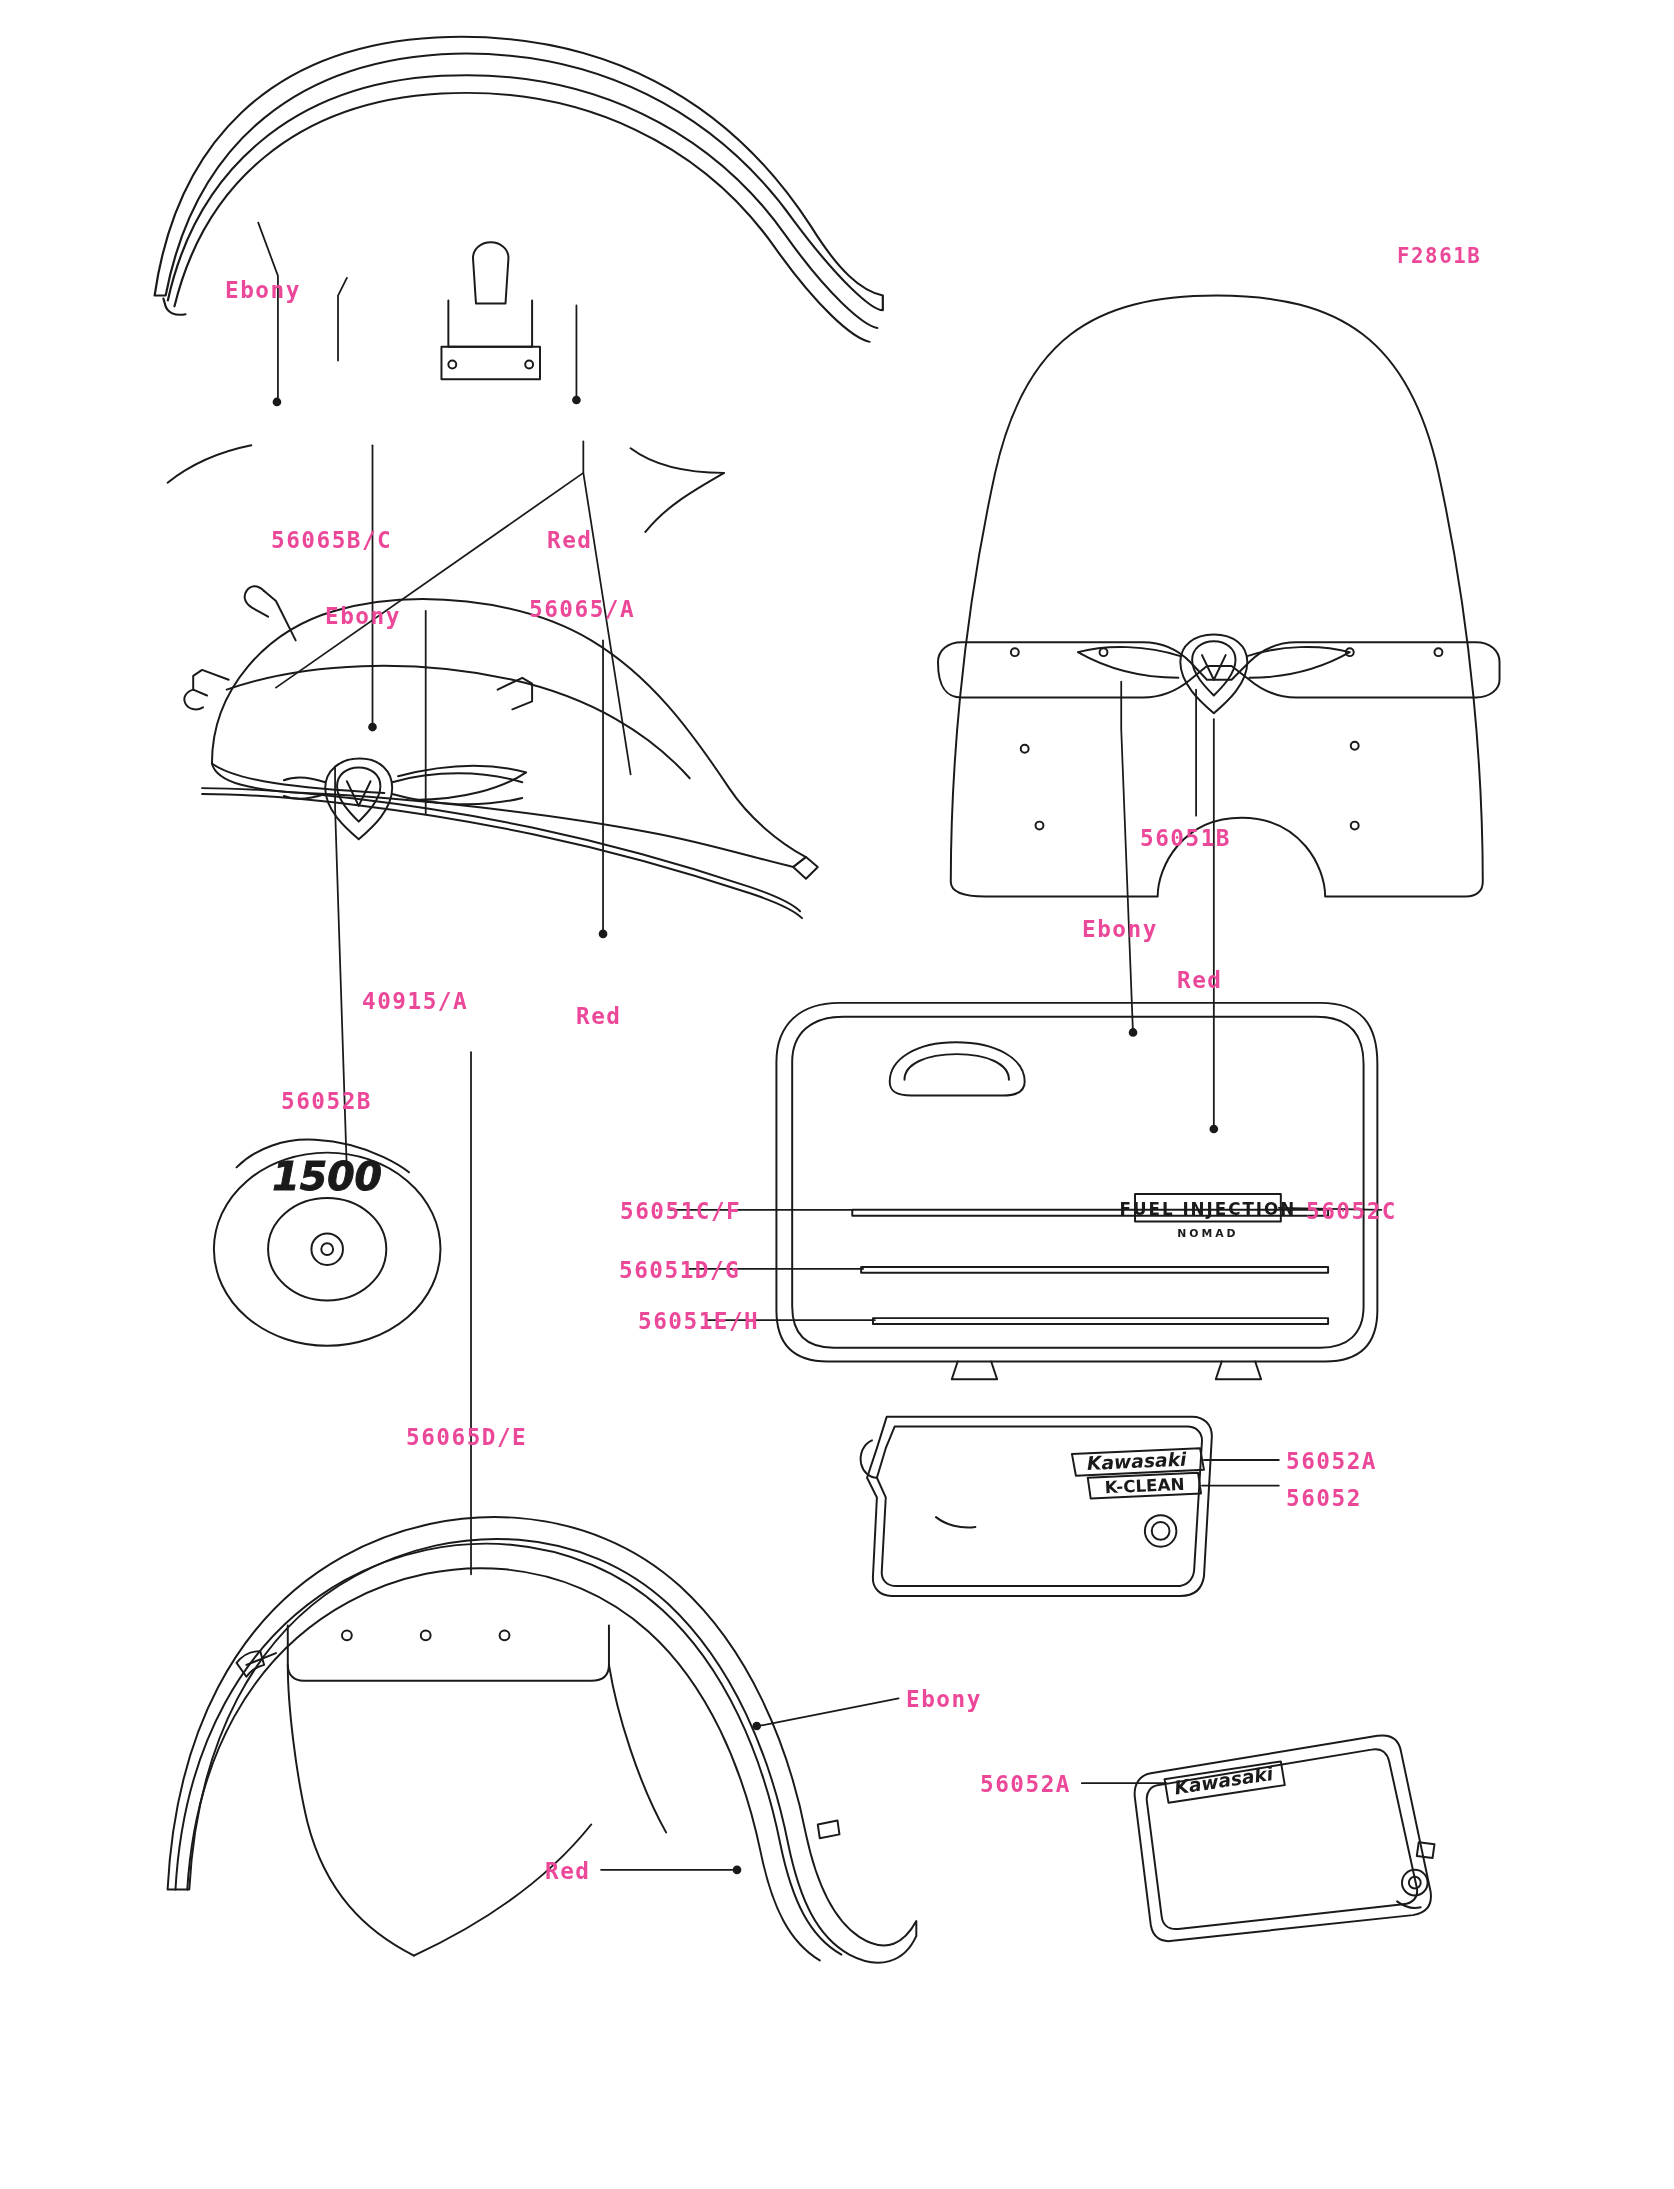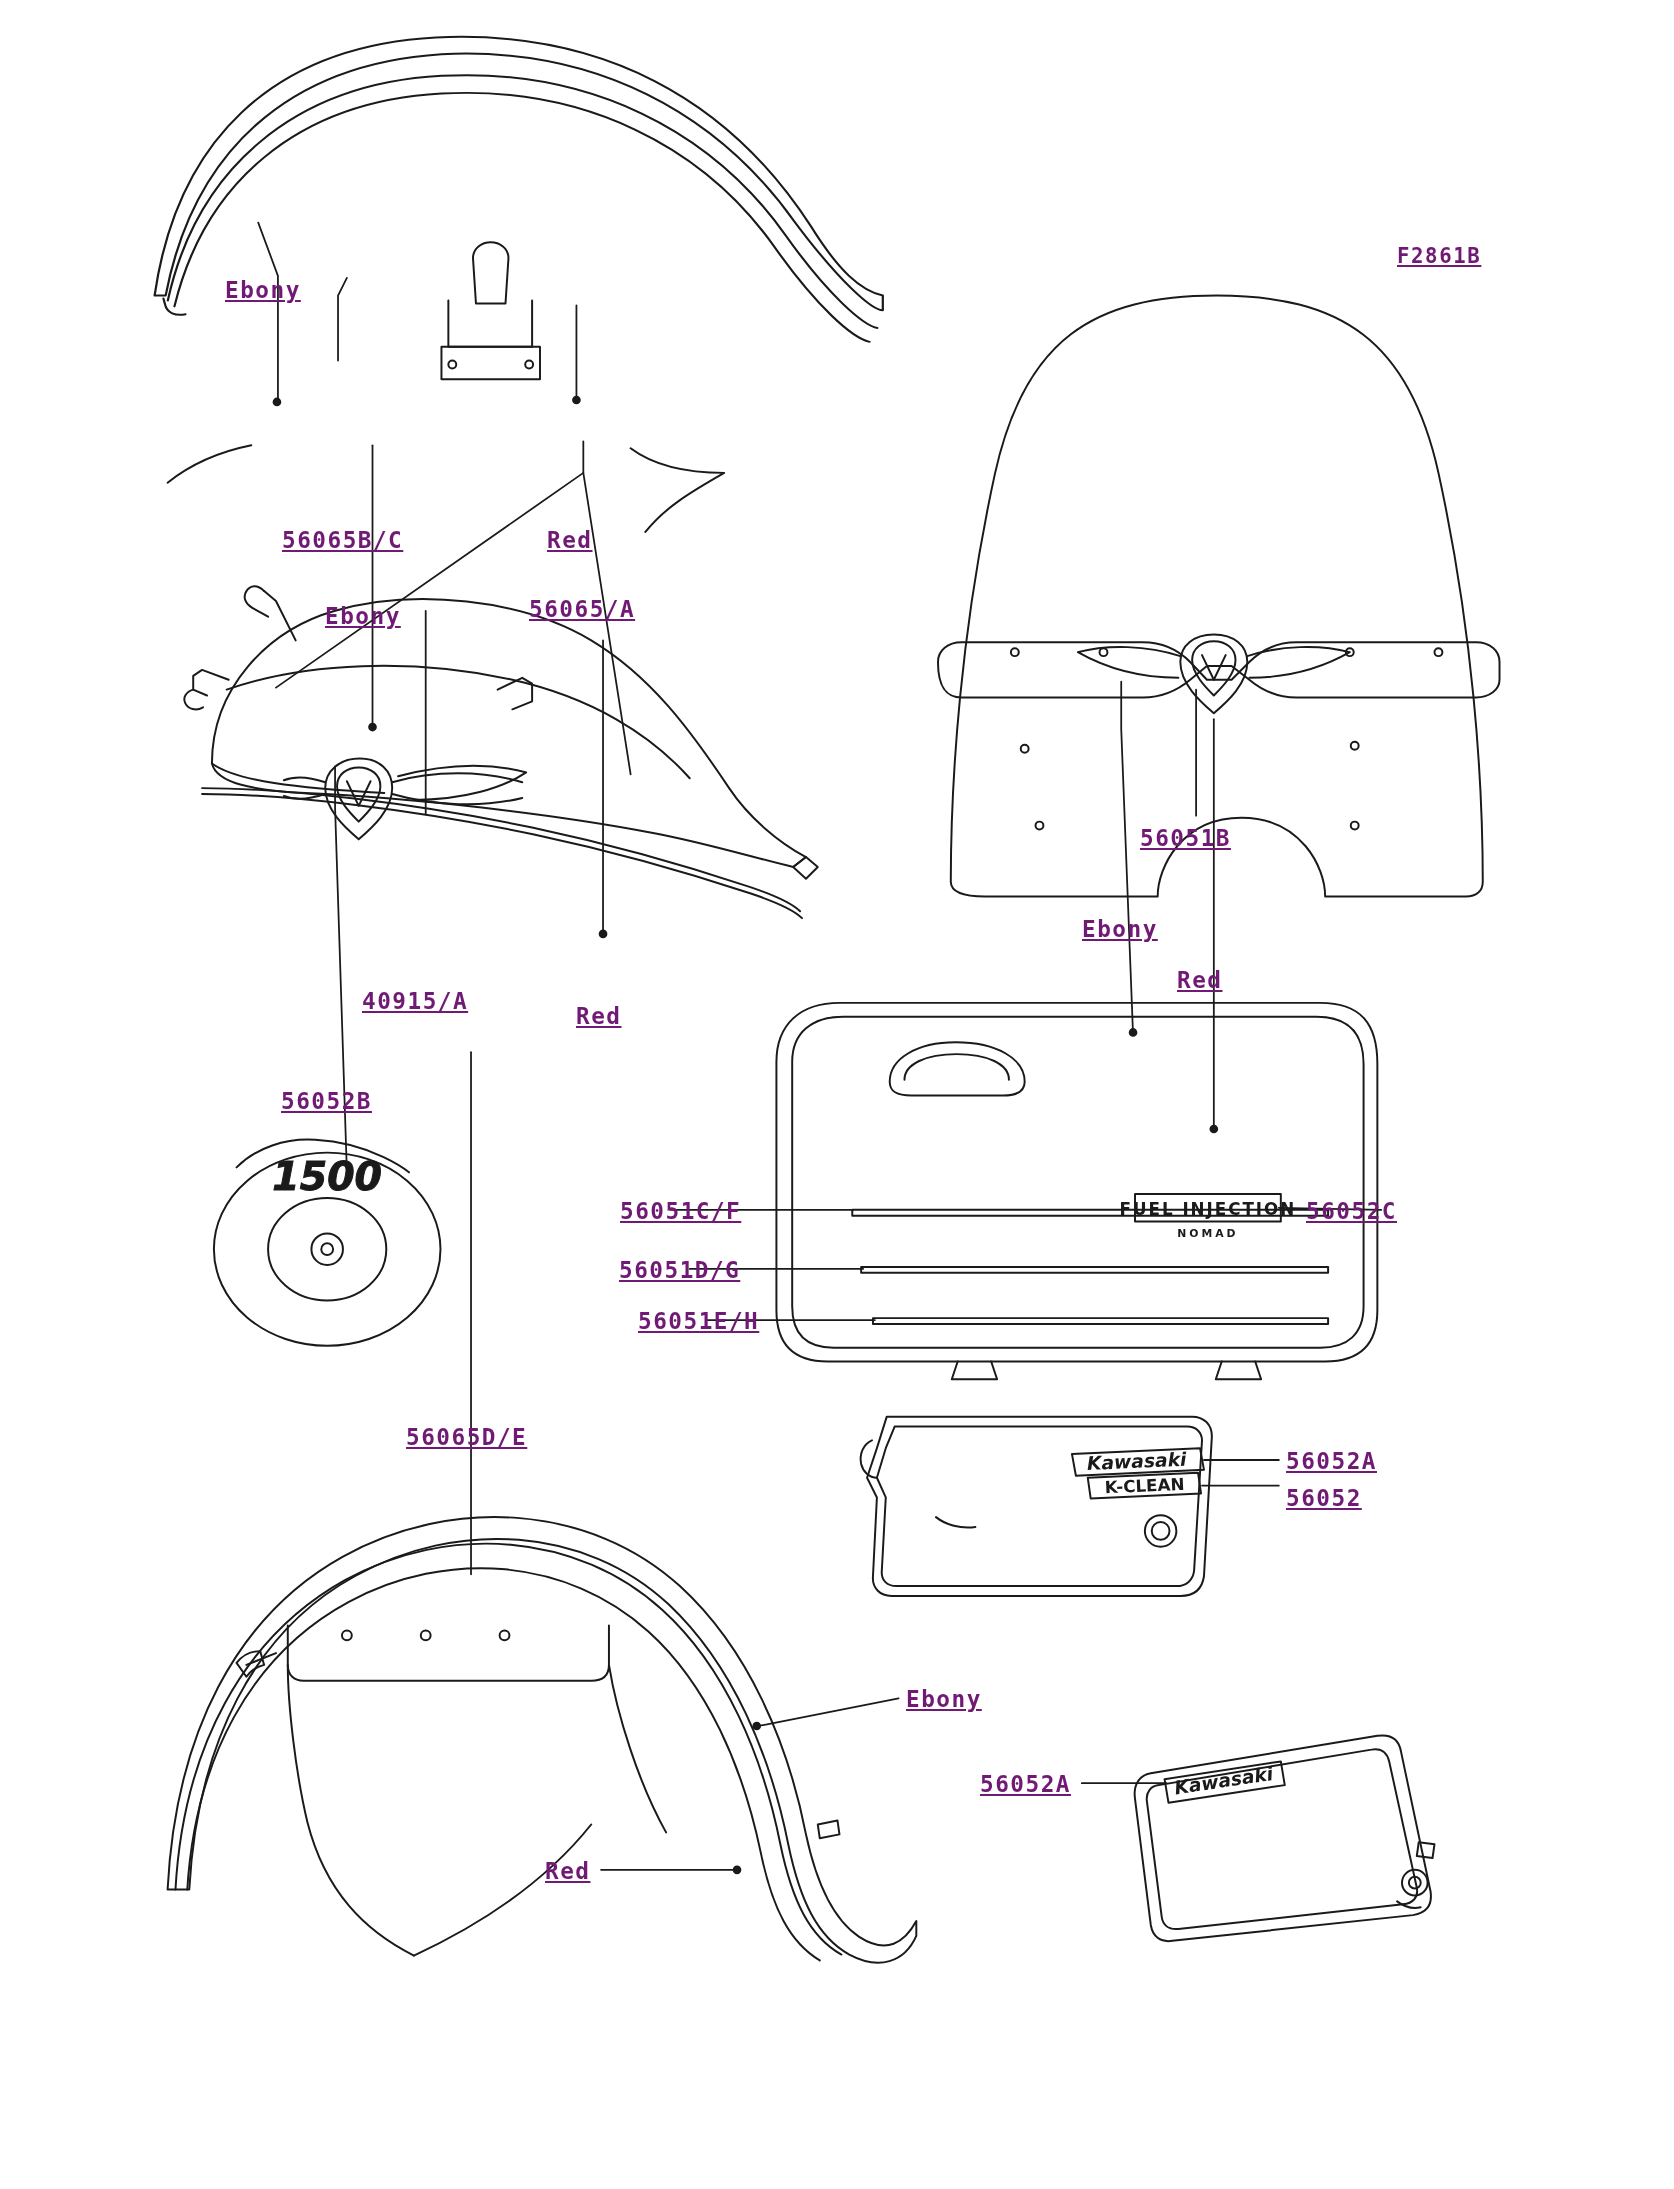--- a/index.html
+++ b/index.html
@@ -26,23 +26,22 @@
     left: 0; top: 0;
     width: 1675px;
     height: 2190px;
   }
   .lbl {
     position: absolute;
     font-family: "DejaVu Sans Mono", monospace;
     font-size: 22.7px;
     font-weight: bold;
     letter-spacing: 1.5px;
-    color: #701a75;
+    color: #ec4899;
     white-space: nowrap;
-    text-decoration: underline;
   }
   .lbl.sheetcode {
     font-size: 20.7px;
     letter-spacing: 1.6px;
   }
   .badge-text {
     font-family: "DejaVu Sans", sans-serif;
     font-weight: bold;
   }
 </style>
@@ -239,21 +238,21 @@
       <text id="decal-nomad" class="badge-text" x="1226" y="1256" text-anchor="middle" font-size="11" letter-spacing="3" fill="#1a1a1a">NOMAD</text>
       <text id="decal-kawasaki-1" class="badge-text" x="1154" y="1490" text-anchor="middle" font-size="19" font-style="italic" fill="#1a1a1a" transform="rotate(-2.5 1154 1490)">Kawasaki</text>
       <text id="decal-kleen" class="badge-text" x="1162" y="1514" text-anchor="middle" font-size="17" fill="#1a1a1a" transform="rotate(-2.5 1162 1514)">K-CLEAN</text>
       <text id="decal-kawasaki-2" class="badge-text" x="1243" y="1814" text-anchor="middle" font-size="19" font-style="italic" fill="#1a1a1a" transform="rotate(-8.5 1243 1814)">Kawasaki</text>
     </g>
   </svg>
 
   <div class="lbl sheetcode" style="left:1397px; top:244px;">F2861B</div>
 
   <div class="lbl" style="left:225px; top:277px;">Ebony</div>
-  <div class="lbl" style="left:271px; top:527px;margin-left:11px;">56065B/C</div>
+  <div class="lbl" style="left:271px; top:527px;">56065B/C</div>
   <div class="lbl" style="left:547px; top:527px;">Red</div>
 
   <div class="lbl" style="left:325px; top:603px;">Ebony</div>
   <div class="lbl" style="left:529px; top:596px;">56065/A</div>
   <div class="lbl" style="left:362px; top:988px;">40915/A</div>
   <div class="lbl" style="left:576px; top:1003px;">Red</div>
 
   <div class="lbl" style="left:1140px; top:825px;">56051B</div>
 
   <div class="lbl" style="left:1082px; top:916px;">Ebony</div>

